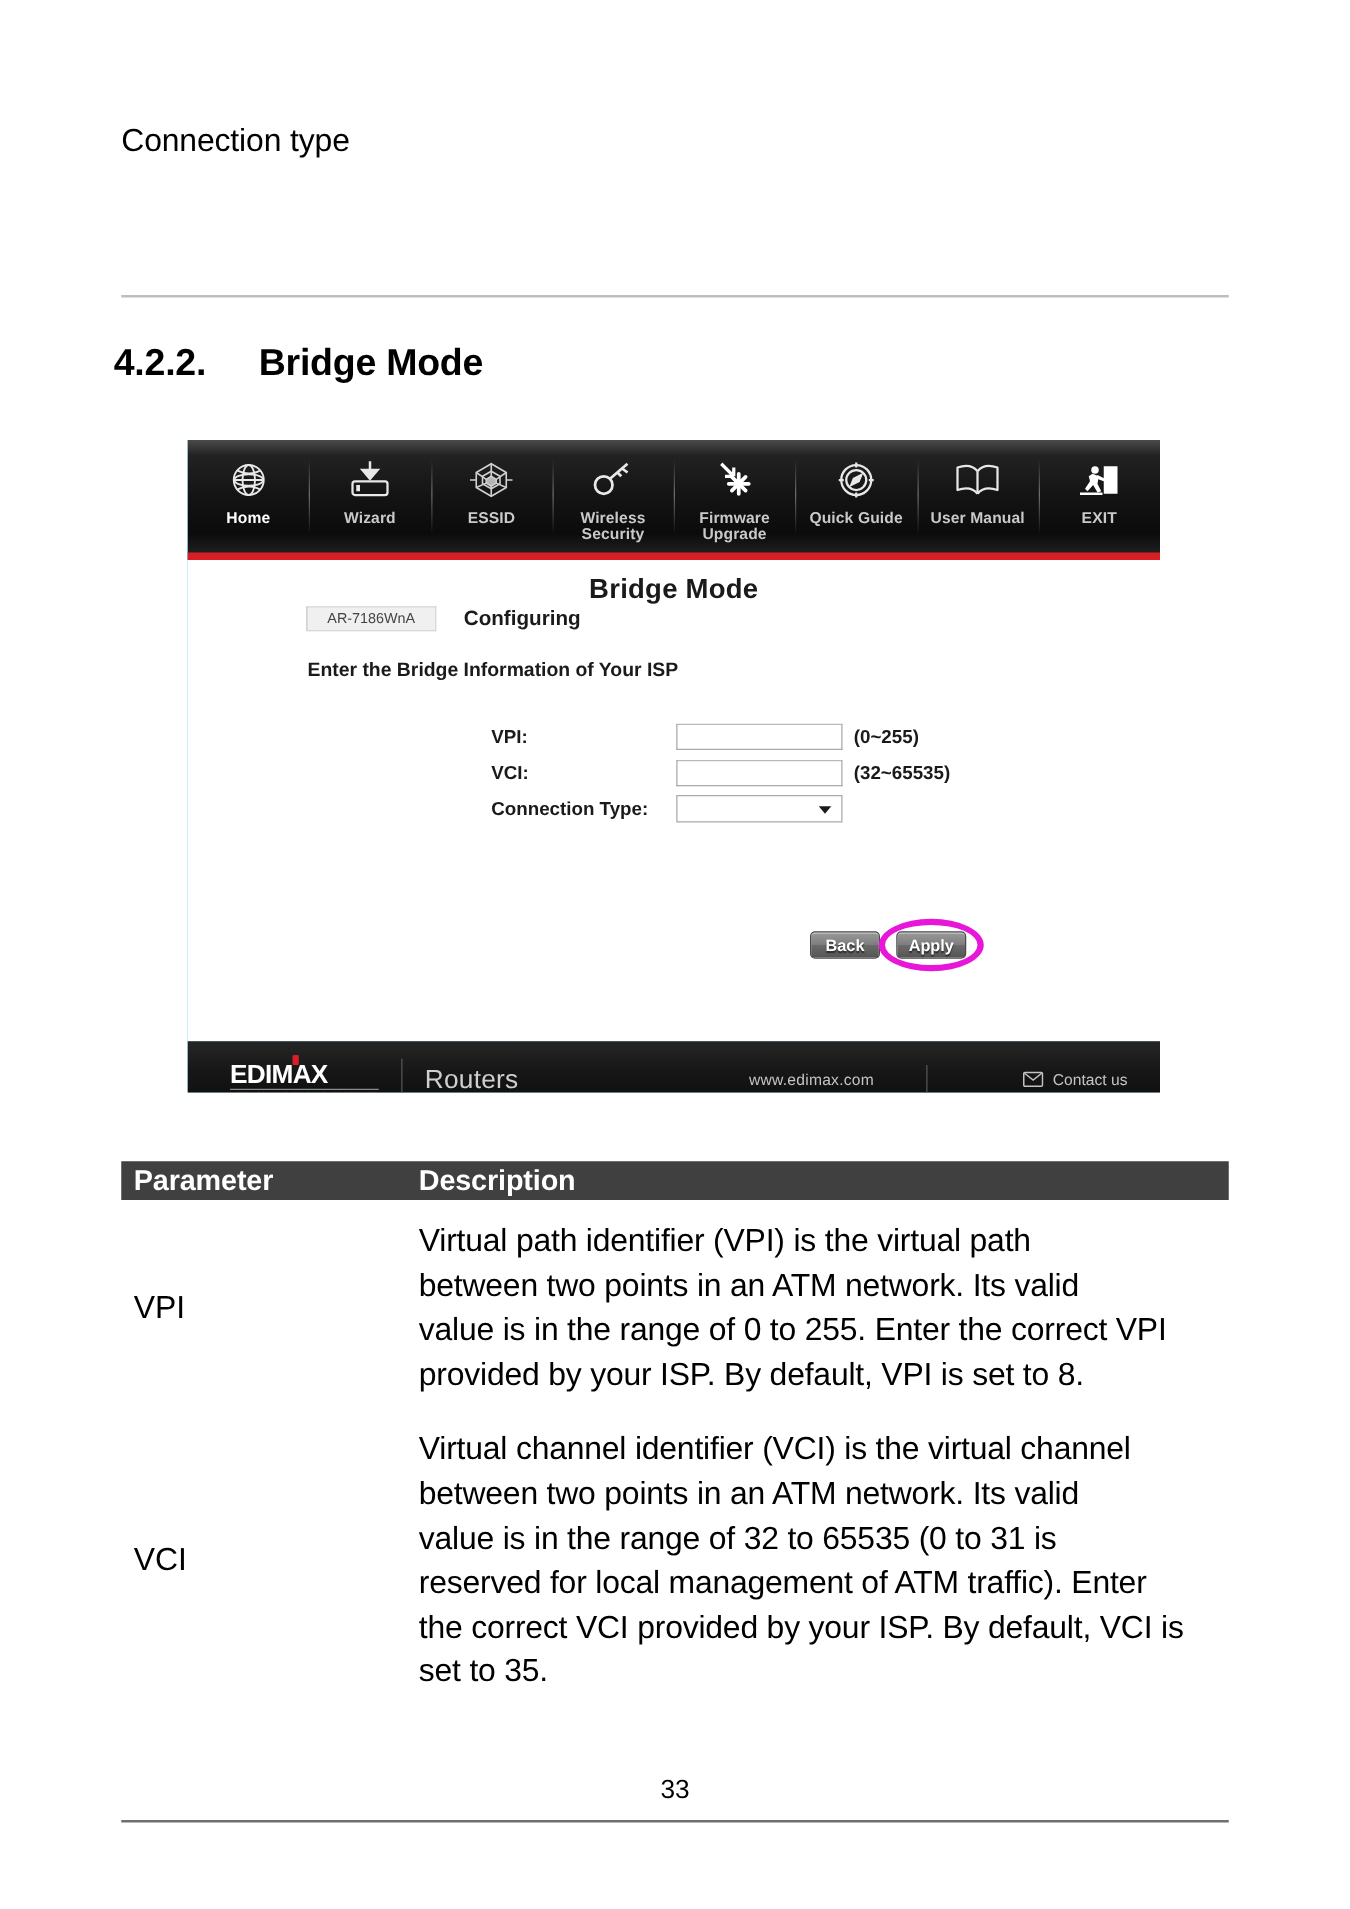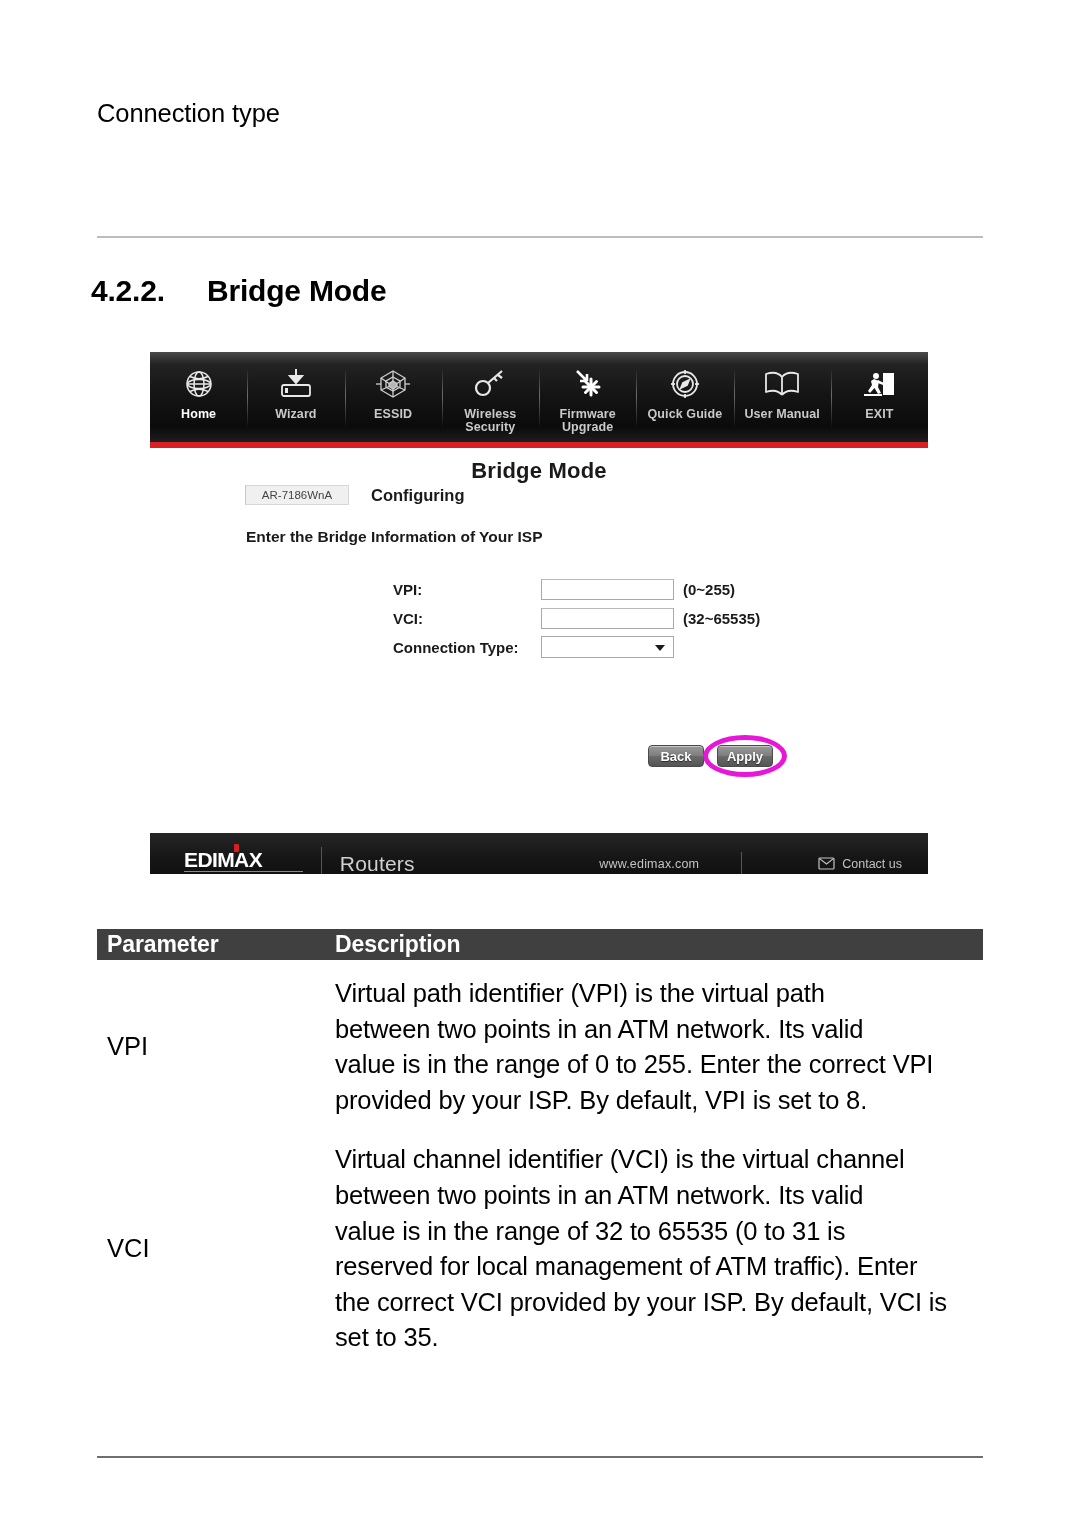--- a/index.html
+++ b/index.html
@@ -649,15 +649,16 @@
         <span class="ln">Virtual channel identifier (VCI) is the virtual channel</span>
         <span class="ln">between two points in an ATM network. Its valid</span>
         <span class="ln">value is in the range of 32 to 65535 (0 to 31 is</span>
         <span class="ln">reserved for local management of ATM traffic). Enter</span>
         <span class="ln">the correct VCI provided by your ISP. By default, VCI is</span>
         <span class="ln">set to 35.</span>
       </div>
     </div>
   </div>
 
+  <div class="pagenum">33</div>
   <div class="rule-bottom"></div>
 
 </div>
 
 </body></html>

